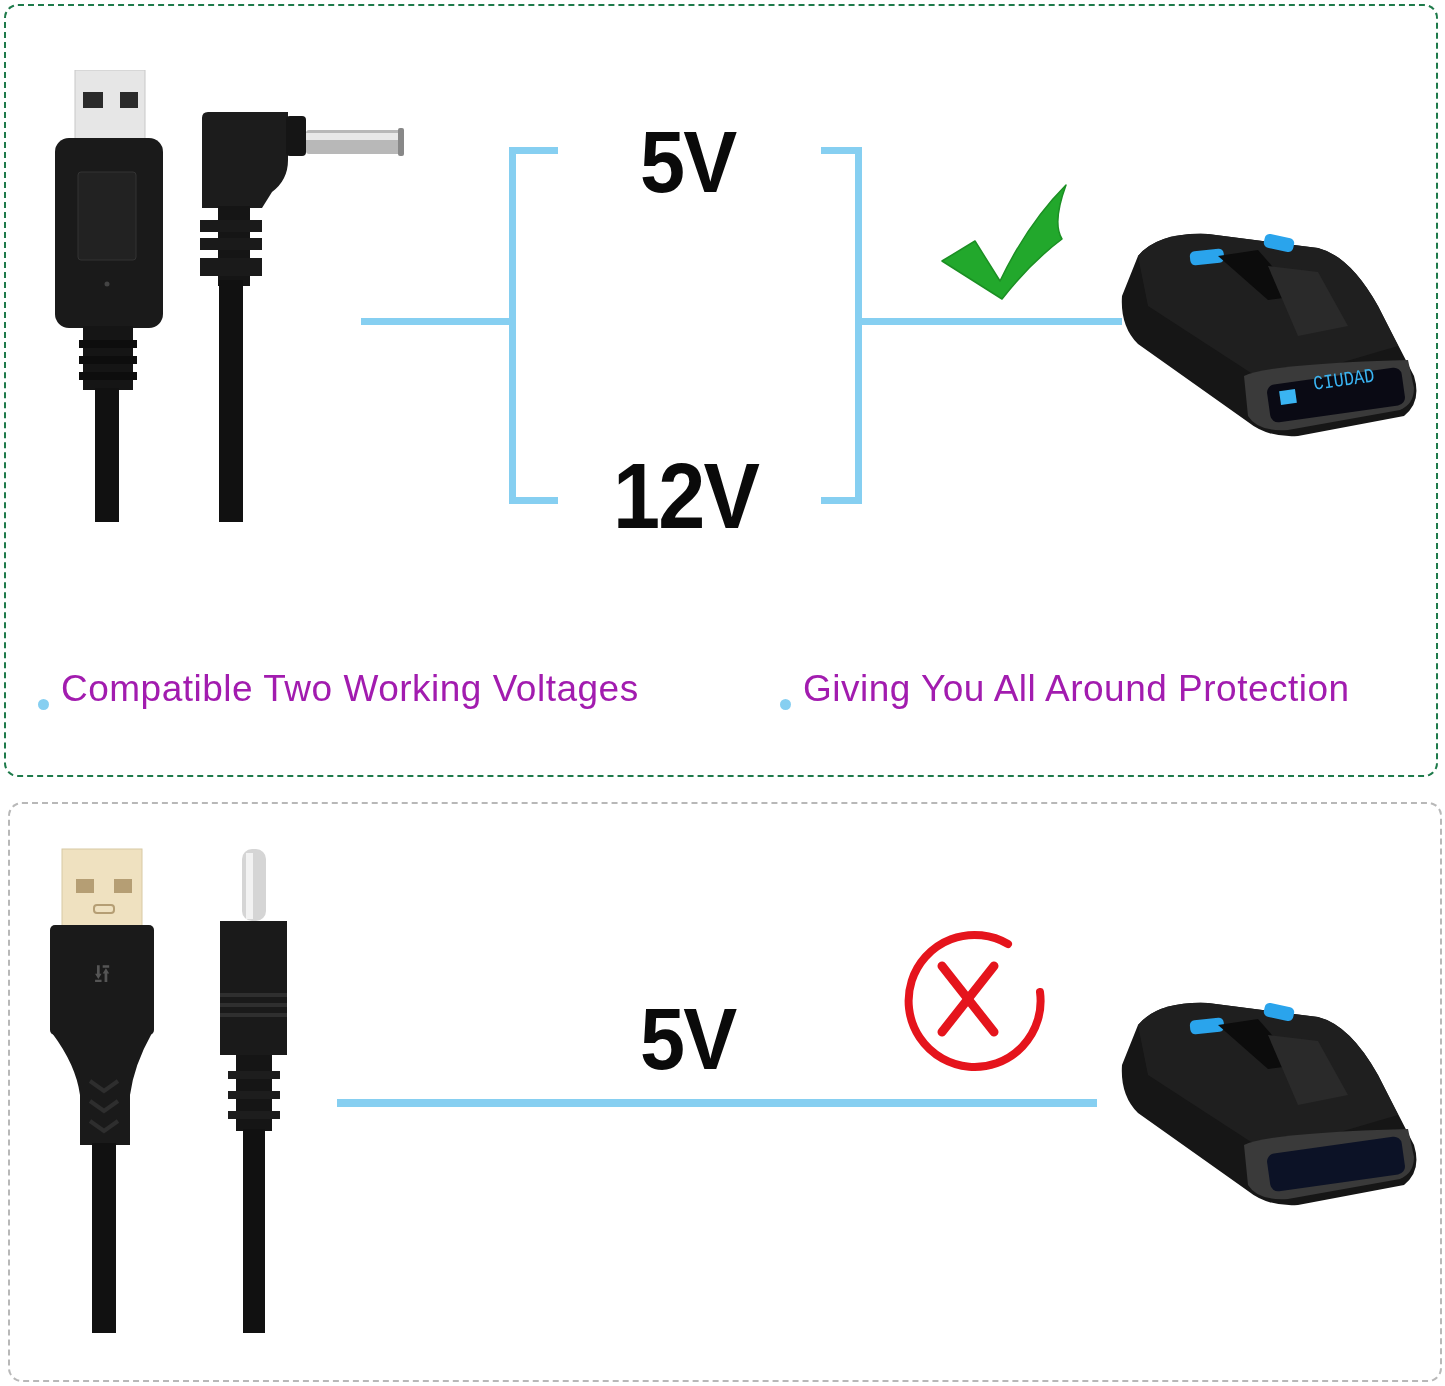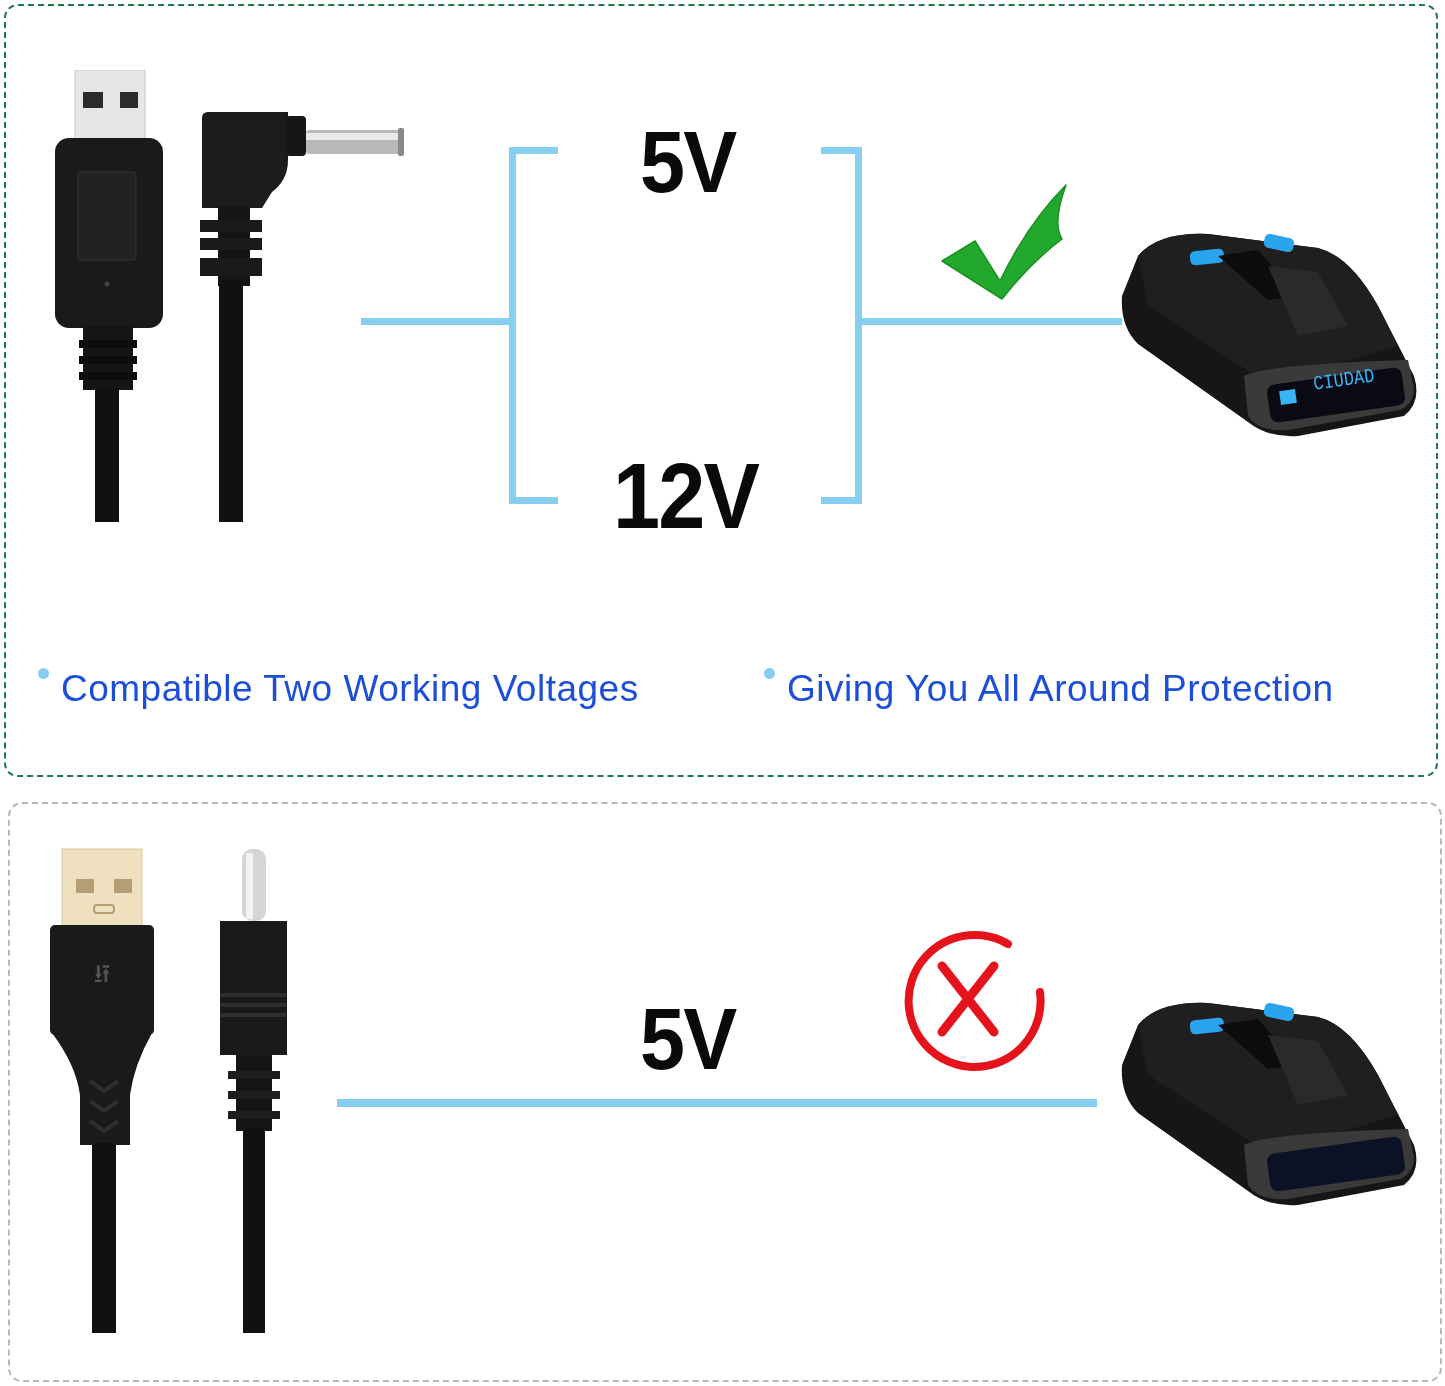--- a/index.html
+++ b/index.html
@@ -11,22 +11,22 @@
                border: 2px dashed #1e7a4a; }
   .frame-bottom { left: 8px; top: 802px; width: 1434px; height: 580px;
                   border: 2px dashed #b8b8b8; }
 
   .wire { position: absolute; background: #86cff1; }
 
   .volt { position: absolute; font-weight: 700; color: #0a0a0a;
           font-family: "Liberation Sans", sans-serif; letter-spacing: -2px;
           line-height: 1; transform: scaleX(0.92); transform-origin: left top; }
 
-  .bullet-row { position: absolute; top: 668px; display: flex; align-items: flex-start;
-                font-size: 37px; color: #1d4ed8; letter-spacing: 0.5px; }
+  .bullet-row { position: absolute; top: 668px; display: flex; align-items: flex-end;
+                font-size: 37px; color: #a21caf; letter-spacing: 0.5px; }
   .bullet-dot { width: 11px; height: 11px; border-radius: 50%; background: #86cff1;
                 margin-right: 12px; }
 
   .abs { position: absolute; }
   svg { display: block; }
 </style>
 </head>
 <body>
 
 <div class="frame frame-top"></div>
@@ -95,21 +95,21 @@
     <rect x="150" y="150" width="136" height="38" rx="8" fill="#0a0a14" transform="rotate(-8 218 169)"></rect>
     <rect x="162" y="164" width="16" height="14" fill="#3ab4f2" transform="rotate(-8 170 171)"></rect>
   </svg>
   <div class="abs" style="left:194px;top:147px;color:#3ab4f2;font-family:'Liberation Mono',monospace;font-size:20px;transform:rotate(-8deg) scaleX(0.85);transform-origin:left top;">CIUDAD</div>
 </div>
 
 <div class="bullet-row" style="left:38px;">
   <span class="bullet-dot"></span>
   <span>Compatible Two Working Voltages</span>
 </div>
-<div class="bullet-row" style="left:764px;">
+<div class="bullet-row" style="left:780px;">
   <span class="bullet-dot"></span>
   <span>Giving You All Around Protection</span>
 </div>
 
 <div class="frame frame-bottom"></div>
 
 <div class="abs" style="left:48px;top:845px;">
   <svg width="245" height="492" viewBox="0 0 245 492">
 
     <rect x="14" y="4" width="80" height="80" fill="#efe1c0" stroke="#d8c9a4"></rect>

